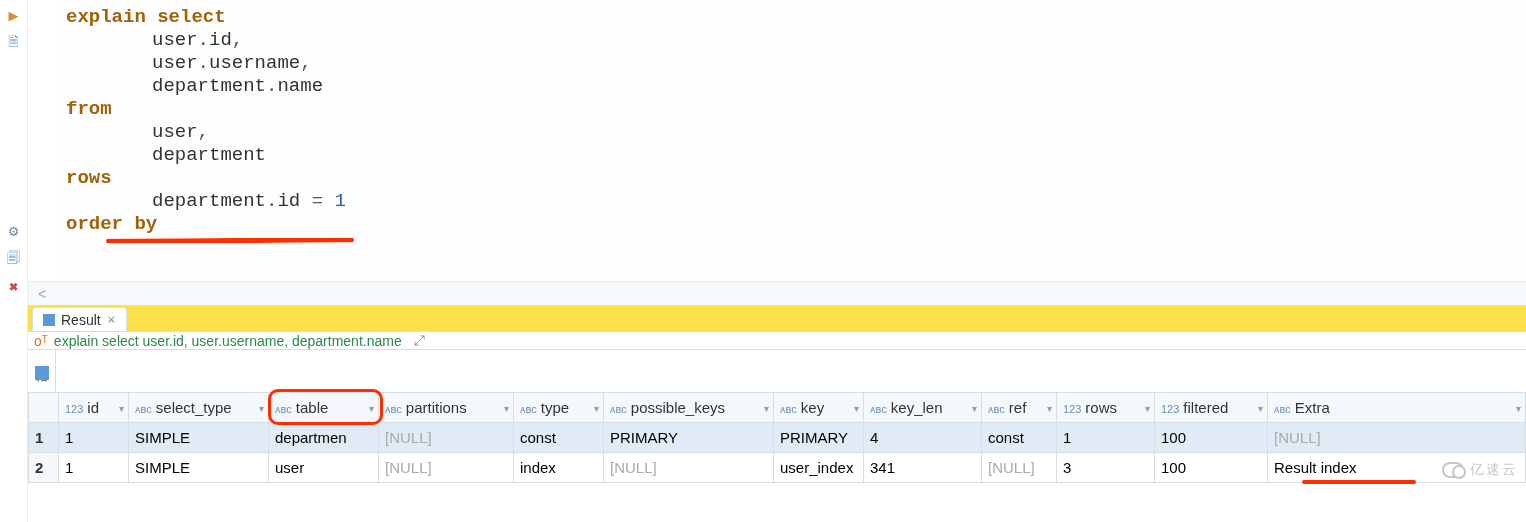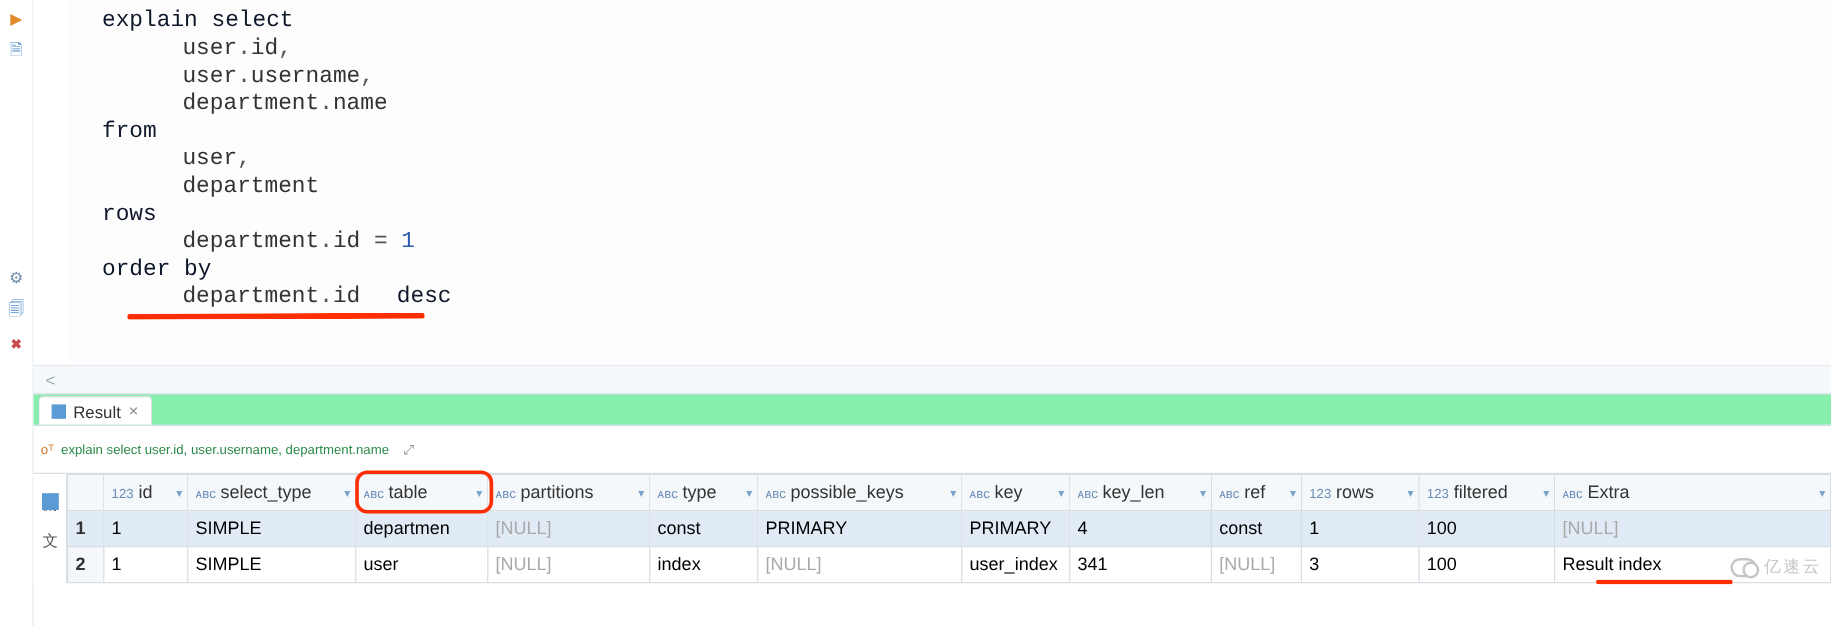--- a/index.html
+++ b/index.html
@@ -4,37 +4,37 @@
 <style>
   * { box-sizing: border-box; margin: 0; padding: 0; }
   body { font-family: "Segoe UI", Tahoma, sans-serif; font-size: 13px; background: #fff; width: 1526px; height: 522px; overflow: hidden; }
   .root { display: flex; height: 100%; }
   .left-tool { width: 28px; background: #fff; display: flex; flex-direction: column; align-items: center; padding-top: 6px; gap: 10px; border-right: 1px solid #e6ecf2; }
   .left-tool .ico { width: 18px; height: 18px; display: flex; align-items: center; justify-content: center; color: #3b6ea5; cursor: pointer; }
   .main { flex: 1; display: flex; flex-direction: column; }
   .editor-wrap { flex: 0 0 auto; display: flex; }
   .editor-gutter { width: 28px; background: #fff; }
   .editor { flex: 1; padding: 6px 10px 38px 10px; font-family: Consolas, "Courier New", monospace; font-size: 19px; line-height: 23px; position: relative; background: #fdfdfe; }
-  .kw { color: #0f172a; font-weight: normal; margin-left: 19px; }
+  .kw { color: #a16207; font-weight: bold; }
   .tk { color: #333; }
   .op { color: #555; }
   .num { color: #2a5db0; }
   .orderby-underline { display: block; width: 248px; height: 0; border-bottom: 5px solid #ff2e00; border-radius: 4px; margin-top: 2px; transform: rotate(-0.2deg); }
   .annotation { position: absolute; left: 300px; top: 217px; color: #ff2e00; font-family: "Microsoft YaHei", sans-serif; font-size: 28px; letter-spacing: 1px; }
   .hscroll { height: 24px; background: #f6f9fc; border-top: 1px solid #e3e9ef; display: flex; align-items: center; padding: 0 10px; color: #9aa; font-size: 14px; }
-  .tabbar { height: 26px; border-top: 1px solid #d6dde3; display: flex; align-items: flex-end; padding-left: 4px; background: #86efac; }
+  .tabbar { height: 26px; border-top: 1px solid #d6dde3; display: flex; align-items: flex-end; padding-left: 4px; background: #fde047; }
   .tab { height: 24px; padding: 0 10px; display: flex; align-items: center; gap: 6px; border: 1px solid #d6dde3; border-bottom: none; border-radius: 4px 4px 0 0; background: #fff; font-size: 14px; color: #333; }
   .tab .tab-ico { width: 12px; height: 12px; background: #5b9bd5; display: inline-block; }
   .tab .close { color: #888; font-size: 11px; cursor: pointer; }
-  .filter-row { height: 40px; border-top: 1px solid #d6dde3; display: flex; align-items: center; font-size: 11px; }
+  .filter-row { height: 18px; border-top: 1px solid #d6dde3; display: flex; align-items: center; font-size: 14px; }
   .filter-left { display: flex; align-items: center; gap: 6px; padding: 0 6px; color: #2c8a48; }
   .filter-left .ico-sql { color: #d07a2a; }
   .filter-right { flex: 1; display: flex; align-items: center; gap: 8px; padding-left: 6px; color: #999; font-style: italic; }
   .filter-right .expand-ico { font-style: normal; color: #888; cursor: pointer; }
-  .grid-shell { display: flex; border-top: 1px solid #d6dde3; }
+  .grid-shell { display: flex; border-top: 1px solid #d6dde3; flex-direction: column; }
   .grid-left-tabs { width: 28px; background: #fff; border-right: 1px solid #d6dde3; display: flex; flex-direction: column; align-items: center; padding-top: 4px; font-size: 13px; color: #555; }
   .grid-left-tabs .vtab { writing-mode: vertical-rl; text-orientation: upright; padding: 4px 0; cursor: pointer; }
   .grid-left-tabs .vtab-ico { width: 14px; height: 14px; background: #5b9bd5; margin: 4px 0; }
   .grid { flex: 1; position: relative; }
   table.datagrid { width: 100%; border-collapse: collapse; table-layout: fixed; }
   .datagrid th, .datagrid td { border: 1px solid #d6dde3; height: 30px; padding: 0 6px; font-size: 15px; text-align: left; white-space: nowrap; overflow: hidden; }
   .datagrid th { background: #f5f8fb; color: #333; position: relative; font-weight: normal; }
   .datagrid th .col-ico { font-size: 11px; color: #6a8db4; margin-right: 4px; }
   .datagrid th .col-filter { position: absolute; right: 4px; top: 50%; transform: translateY(-50%); font-size: 10px; color: #7aa3cc; }
   .rownum-head { width: 30px; background: #f5f8fb; }
@@ -80,21 +80,20 @@
         <div><span class="kw">explain select</span></div>
         <div style="padding-left:86px"><span class="tk">user</span><span class="op">.</span><span class="tk">id</span><span class="op">,</span></div>
         <div style="padding-left:86px"><span class="tk">user</span><span class="op">.</span><span class="tk">username</span><span class="op">,</span></div>
         <div style="padding-left:86px"><span class="tk">department</span><span class="op">.</span><span class="tk">name</span></div>
         <div><span class="kw">from</span></div>
         <div style="padding-left:86px"><span class="tk">user</span><span class="op">,</span></div>
         <div style="padding-left:86px"><span class="tk">department</span></div>
         <div><span class="kw">rows</span></div>
         <div style="padding-left:86px"><span class="tk">department</span><span class="op">.</span><span class="tk">id</span><span class="op"> = </span><span class="num">1</span></div>
         <div><span class="kw">order by</span></div>
-        <div style="padding-left:86px"><span class="tk">department</span><span class="op">.</span><span class="tk">id </span><span class="kw">desc</span></div>
         <span class="orderby-underline" style="margin-left:40px"></span>
       </div>
     </div>
 
     <div class="hscroll">
       <span>&lt;</span>
     </div>
 
     <div class="tabbar">
       <div class="tab">

